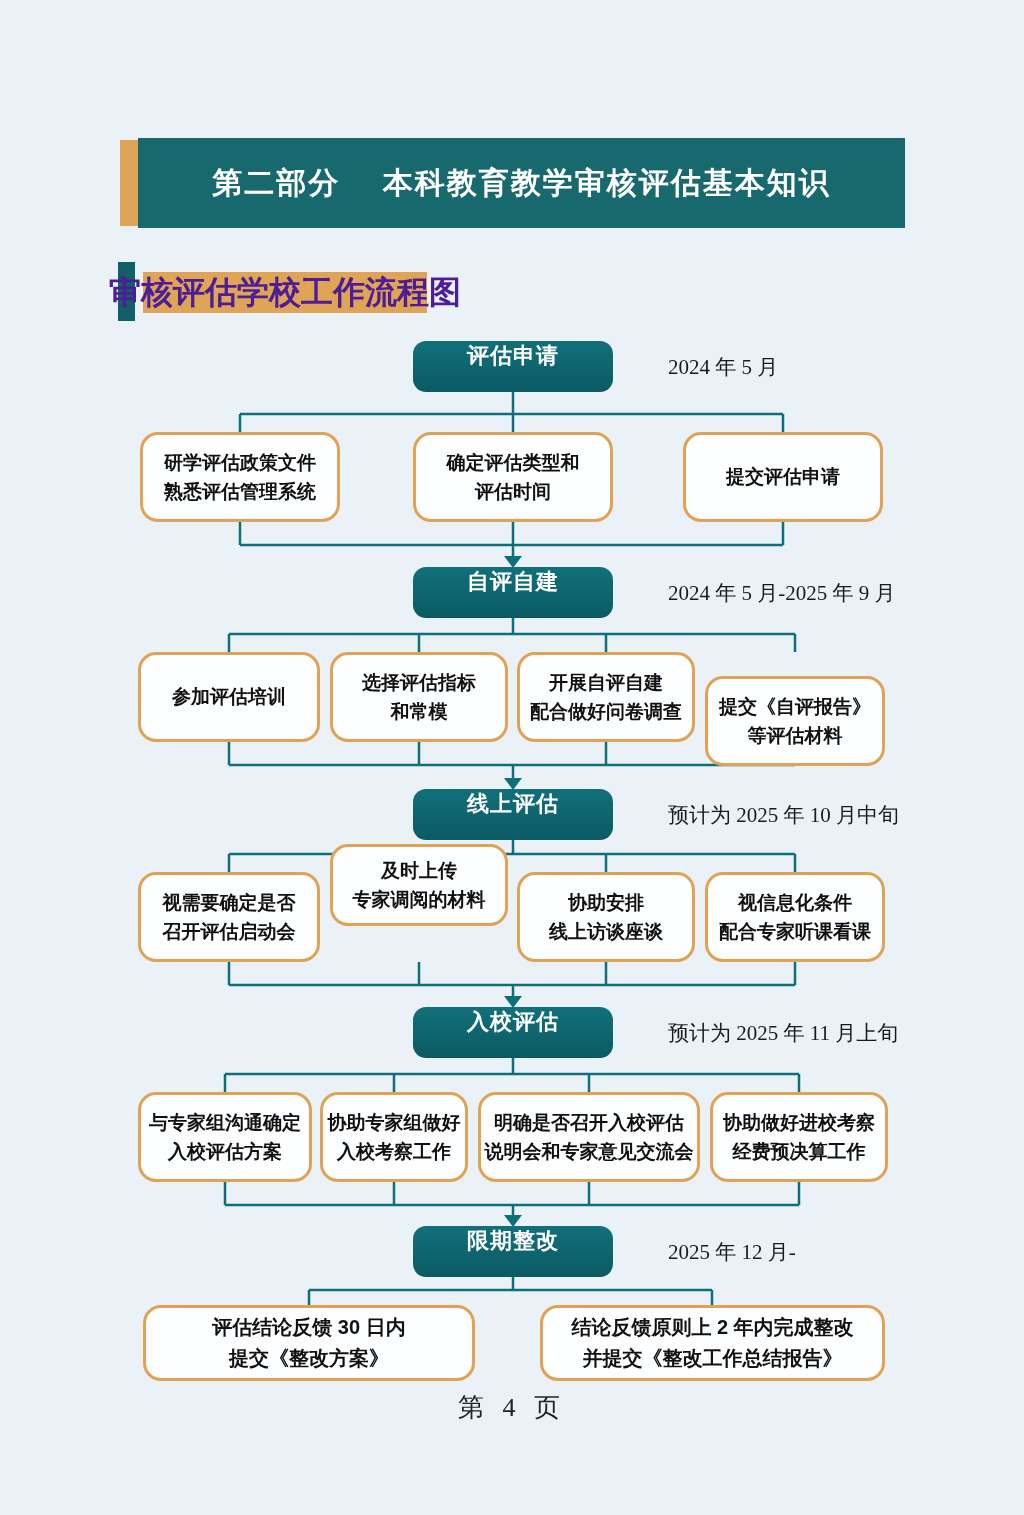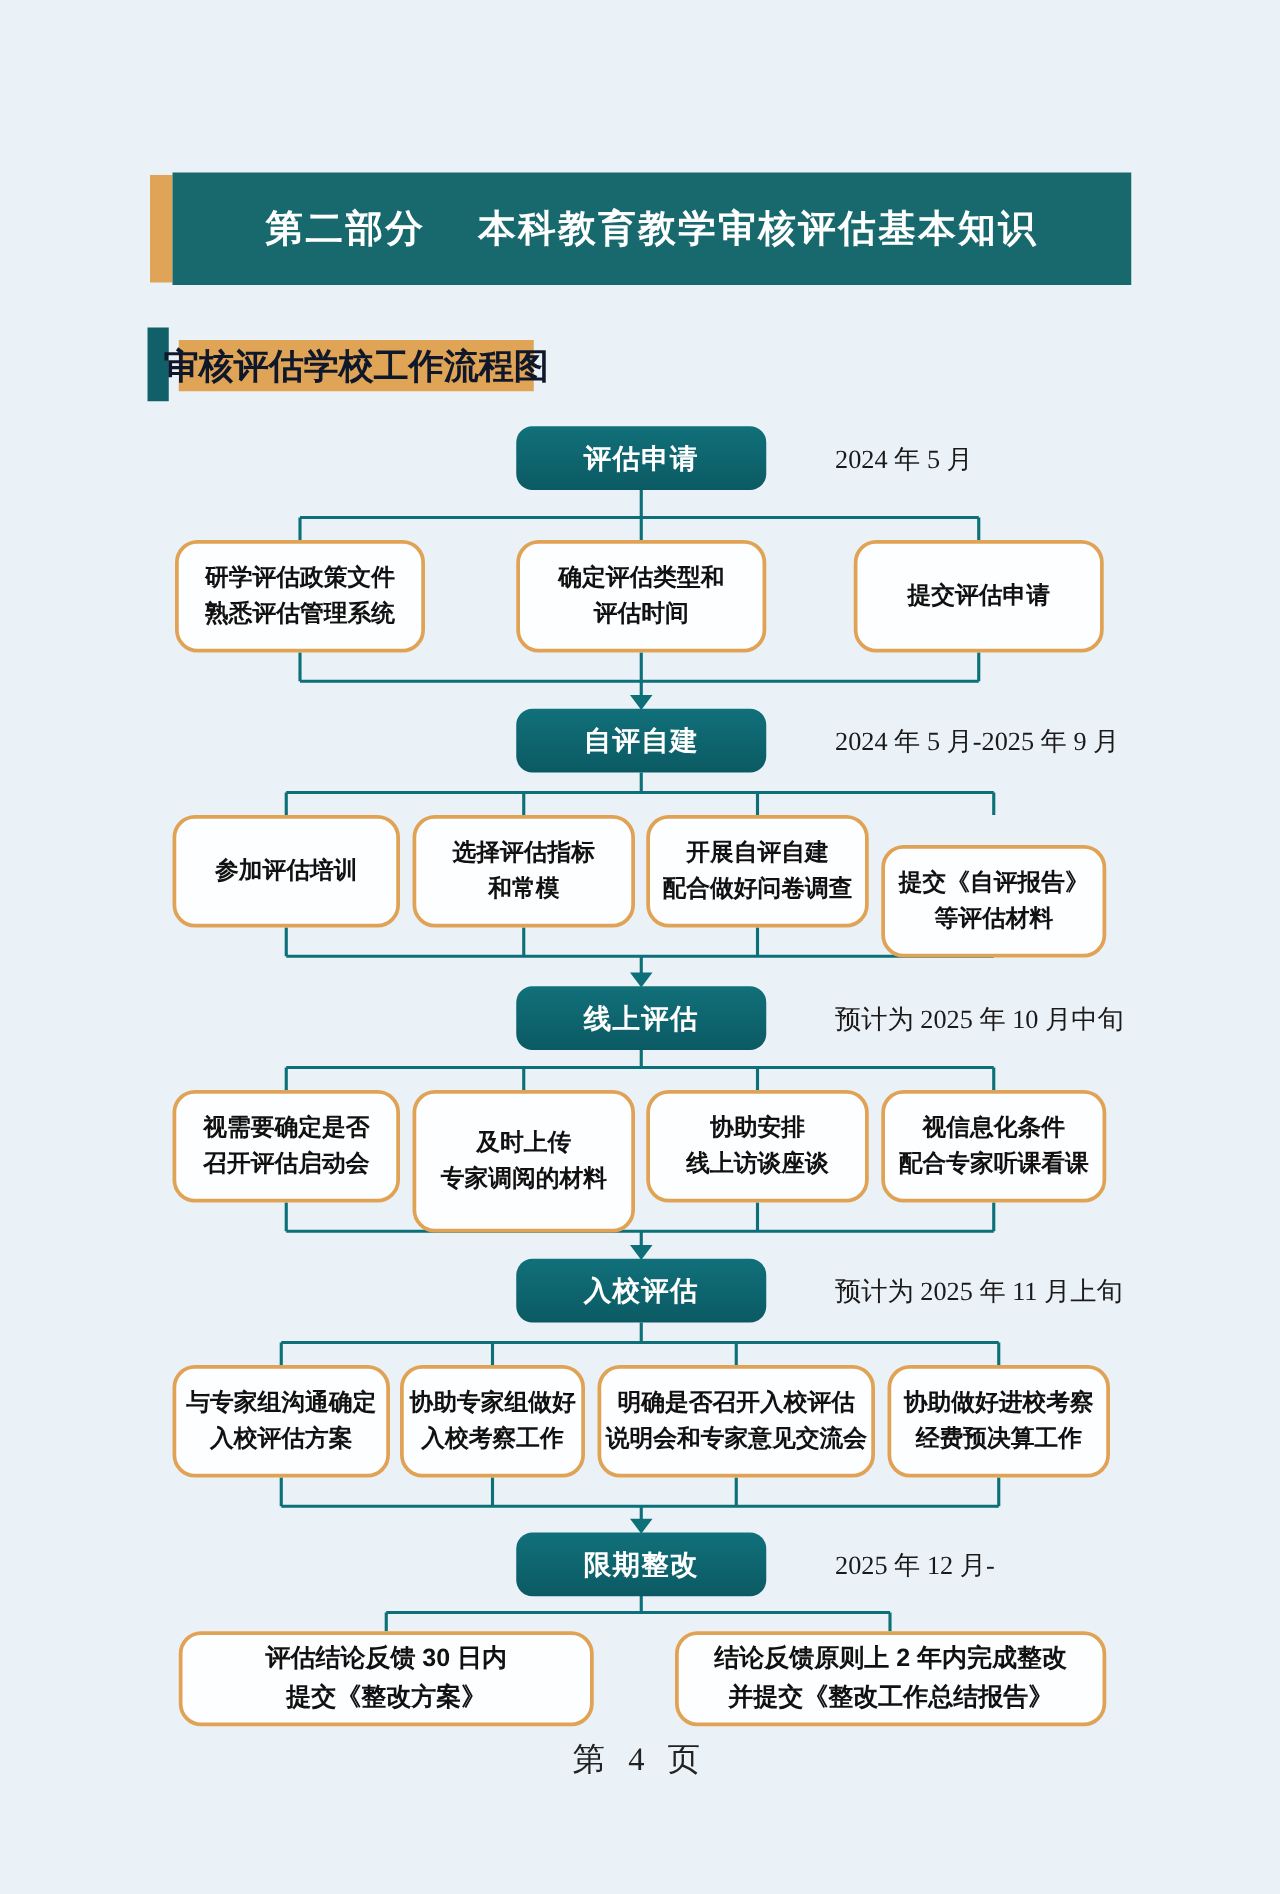--- a/index.html
+++ b/index.html
@@ -29,28 +29,28 @@
   .section-bar{
     left:118px;top:262px;width:17px;height:59px;
     background:#115f68;
   }
   .section-chip{
     left:143px;top:272px;width:284px;height:41px;
     background:#e0a456;
     display:flex;align-items:center;justify-content:center;
   }
   .section-chip .stitle{
-    color:#0f172a;font-size:28px;font-weight:bold;white-space:nowrap;
+    color:#4c1d95;font-size:32px;font-weight:bold;white-space:nowrap;
   }
   
   .stage{
     width:200px;height:51px;left:413px;
     background:linear-gradient(180deg,#11707a 0%,#0b5a63 100%);
     border-radius:13px;
-    display:flex;align-items:center;justify-content:center;
+    display:flex;align-items:flex-start;justify-content:center;
     z-index:2;
   }
   .stage .slabel{
     color:#ffffff;font-size:22px;font-weight:bold;letter-spacing:1px;white-space:nowrap;
   }
   .date{
     left:668px;width:330px;height:51px;
     display:flex;align-items:center;
     font-family:Liberation Serif, serif;
     font-size:21px;color:#1a1a1a;white-space:nowrap;
@@ -152,21 +152,21 @@
 </div>
 
 <div class="abs stage" style="top:789px">
   <div class="slabel">线上评估</div>
 </div>
 <div class="abs date" style="top:789px">预计为 2025 年 10 月中旬</div>
 <div class="abs task" style="left:138px;top:872px;width:182px;height:90px">
   <div class="tlabel">视需要确定是否
 召开评估启动会</div>
 </div>
-<div class="abs task" style="left:330px;top:872px;width:178px;height:114px">
+<div class="abs task" style="left:330px;top:844px;width:178px;height:82px">
   <div class="tlabel">及时上传
 专家调阅的材料</div>
 </div>
 <div class="abs task" style="left:517px;top:872px;width:178px;height:90px">
   <div class="tlabel">协助安排
 线上访谈座谈</div>
 </div>
 <div class="abs task" style="left:705px;top:872px;width:180px;height:90px">
   <div class="tlabel">视信息化条件
 配合专家听课看课</div>

